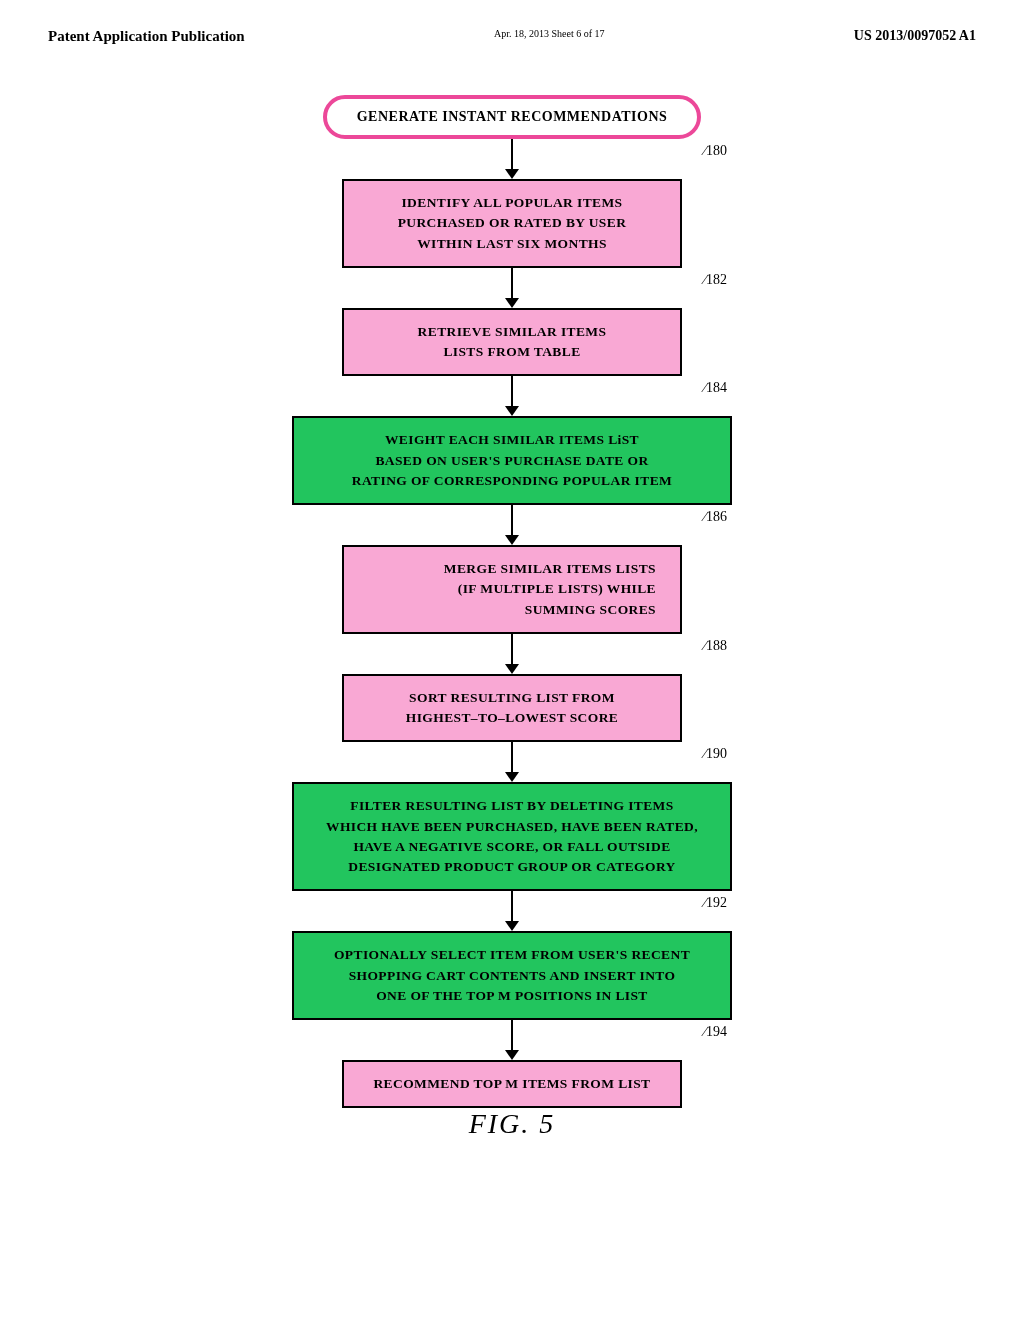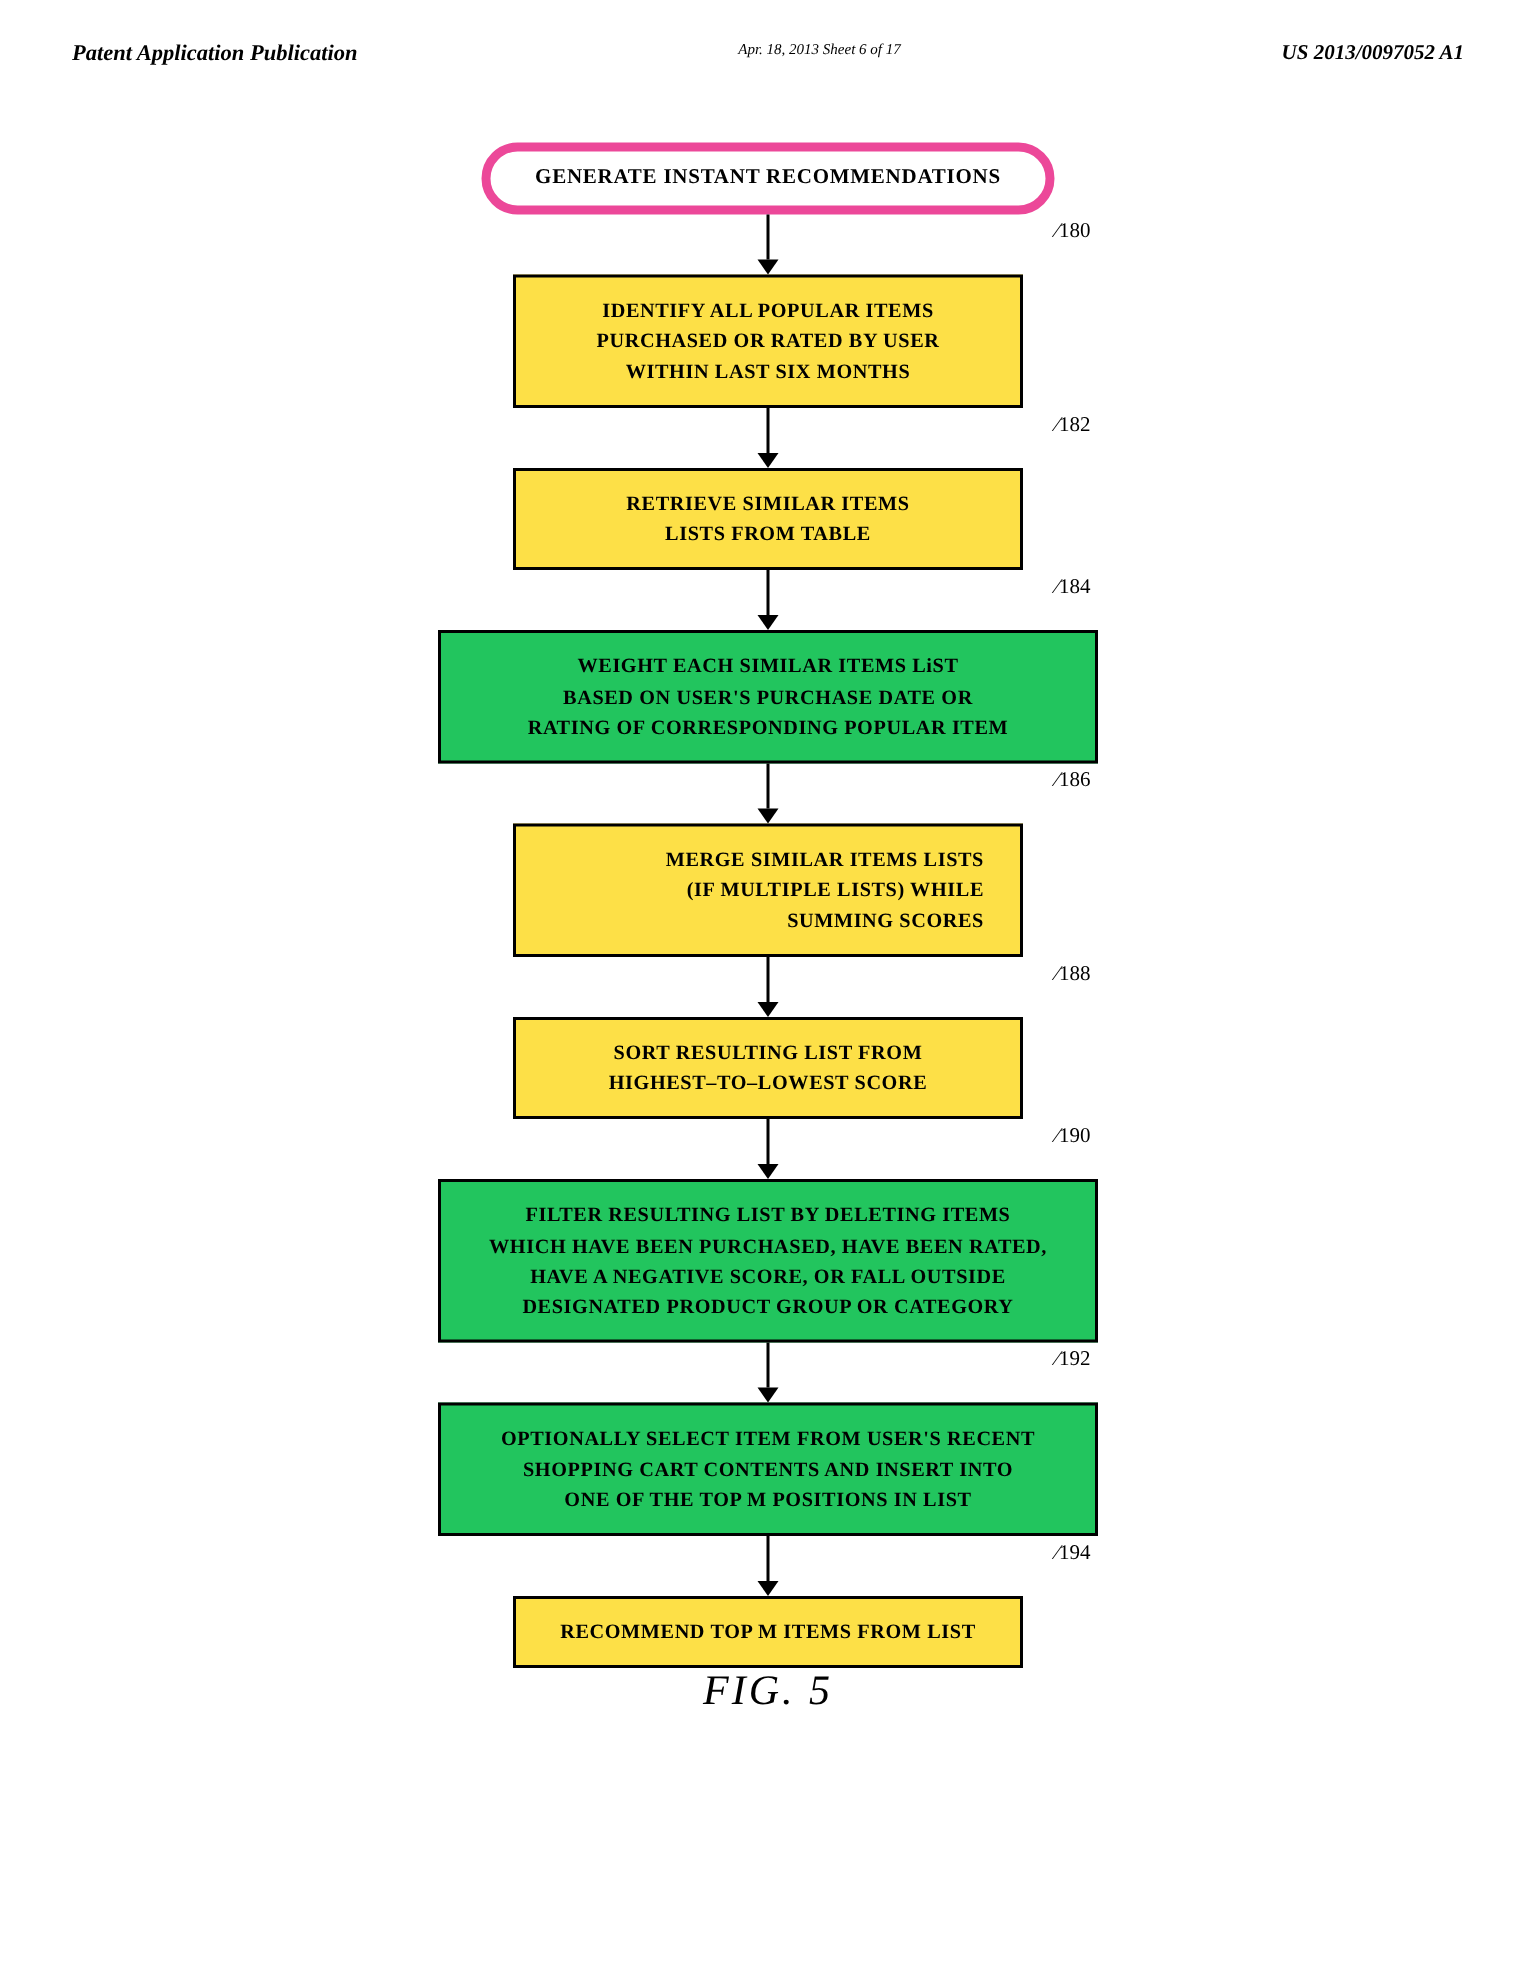--- a/index.html
+++ b/index.html
@@ -11,21 +11,20 @@
       position: relative;
     }
 
     
     .header {
       display: flex;
       justify-content: space-between;
       align-items: flex-start;
       padding: 28px 48px 0 48px;
       font-size: 14px;
-      font-style: italic;
     }
     .header-left {
       font-weight: bold;
       font-size: 15px;
     }
     .header-center {
       font-size: 10px;
       text-align: center;
     }
     .header-right {
@@ -48,41 +47,41 @@
       display: flex;
       flex-direction: column;
       align-items: center;
       gap: 0;
       width: 600px;
       position: relative;
     }
 
     
     .node-rounded {
-      border: 6px solid #ec4899;
+      border: 4px solid #ec4899;
       border-radius: 28px;
       padding: 10px 30px;
       text-align: center;
       font-size: 14px;
       font-weight: bold;
       letter-spacing: 0.5px;
       background: #fff;
       width: auto;
       min-width: 320px;
     }
 
     
     .node-rect {
       border: 2px solid #000;
       padding: 12px 24px;
       text-align: center;
       font-size: 13.5px;
       font-weight: bold;
       letter-spacing: 0.4px;
-      background: #fde047;
+      background: #f9a8d4;
       width: 340px;
       line-height: 1.5;
     }
 
     .node-rect-wide {
       border: 2px solid #000;
       padding: 12px 24px;
       text-align: center;
       font-size: 13.5px;
       font-weight: bold;

